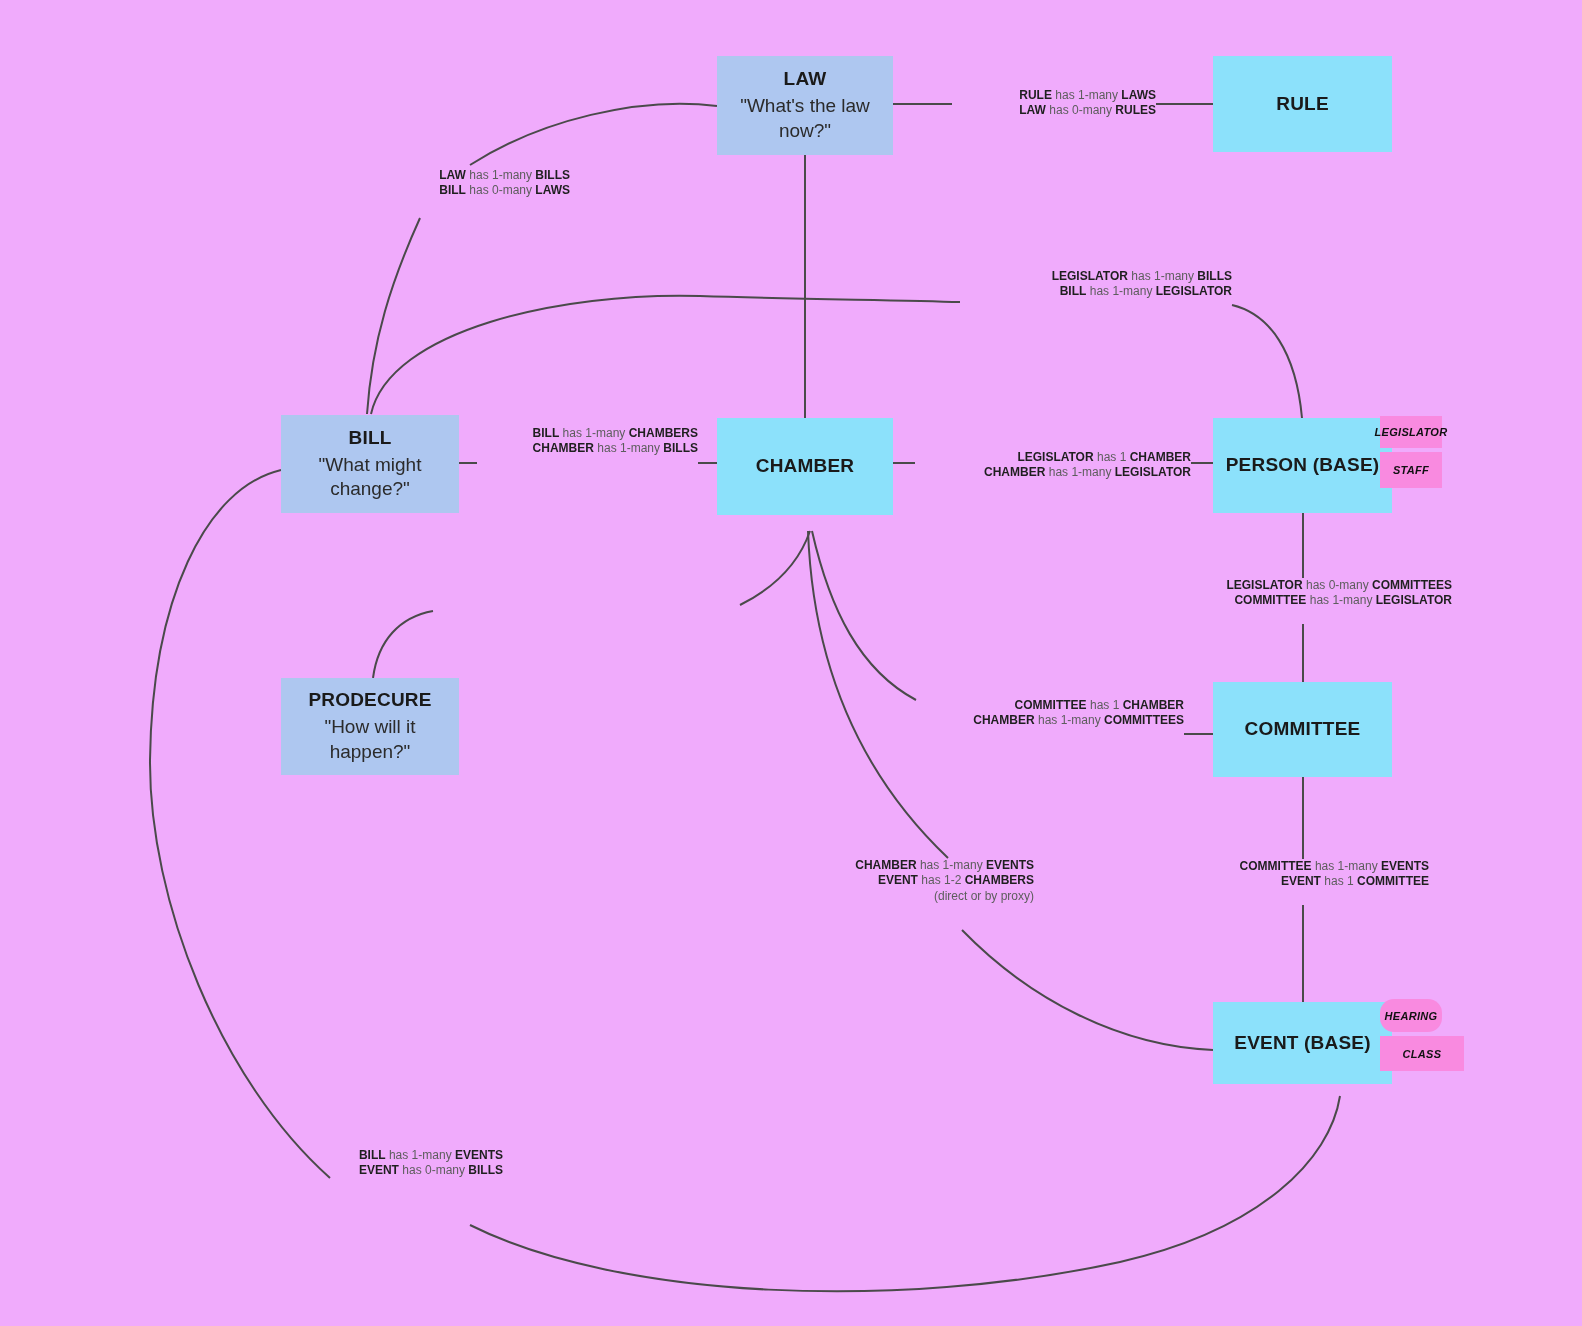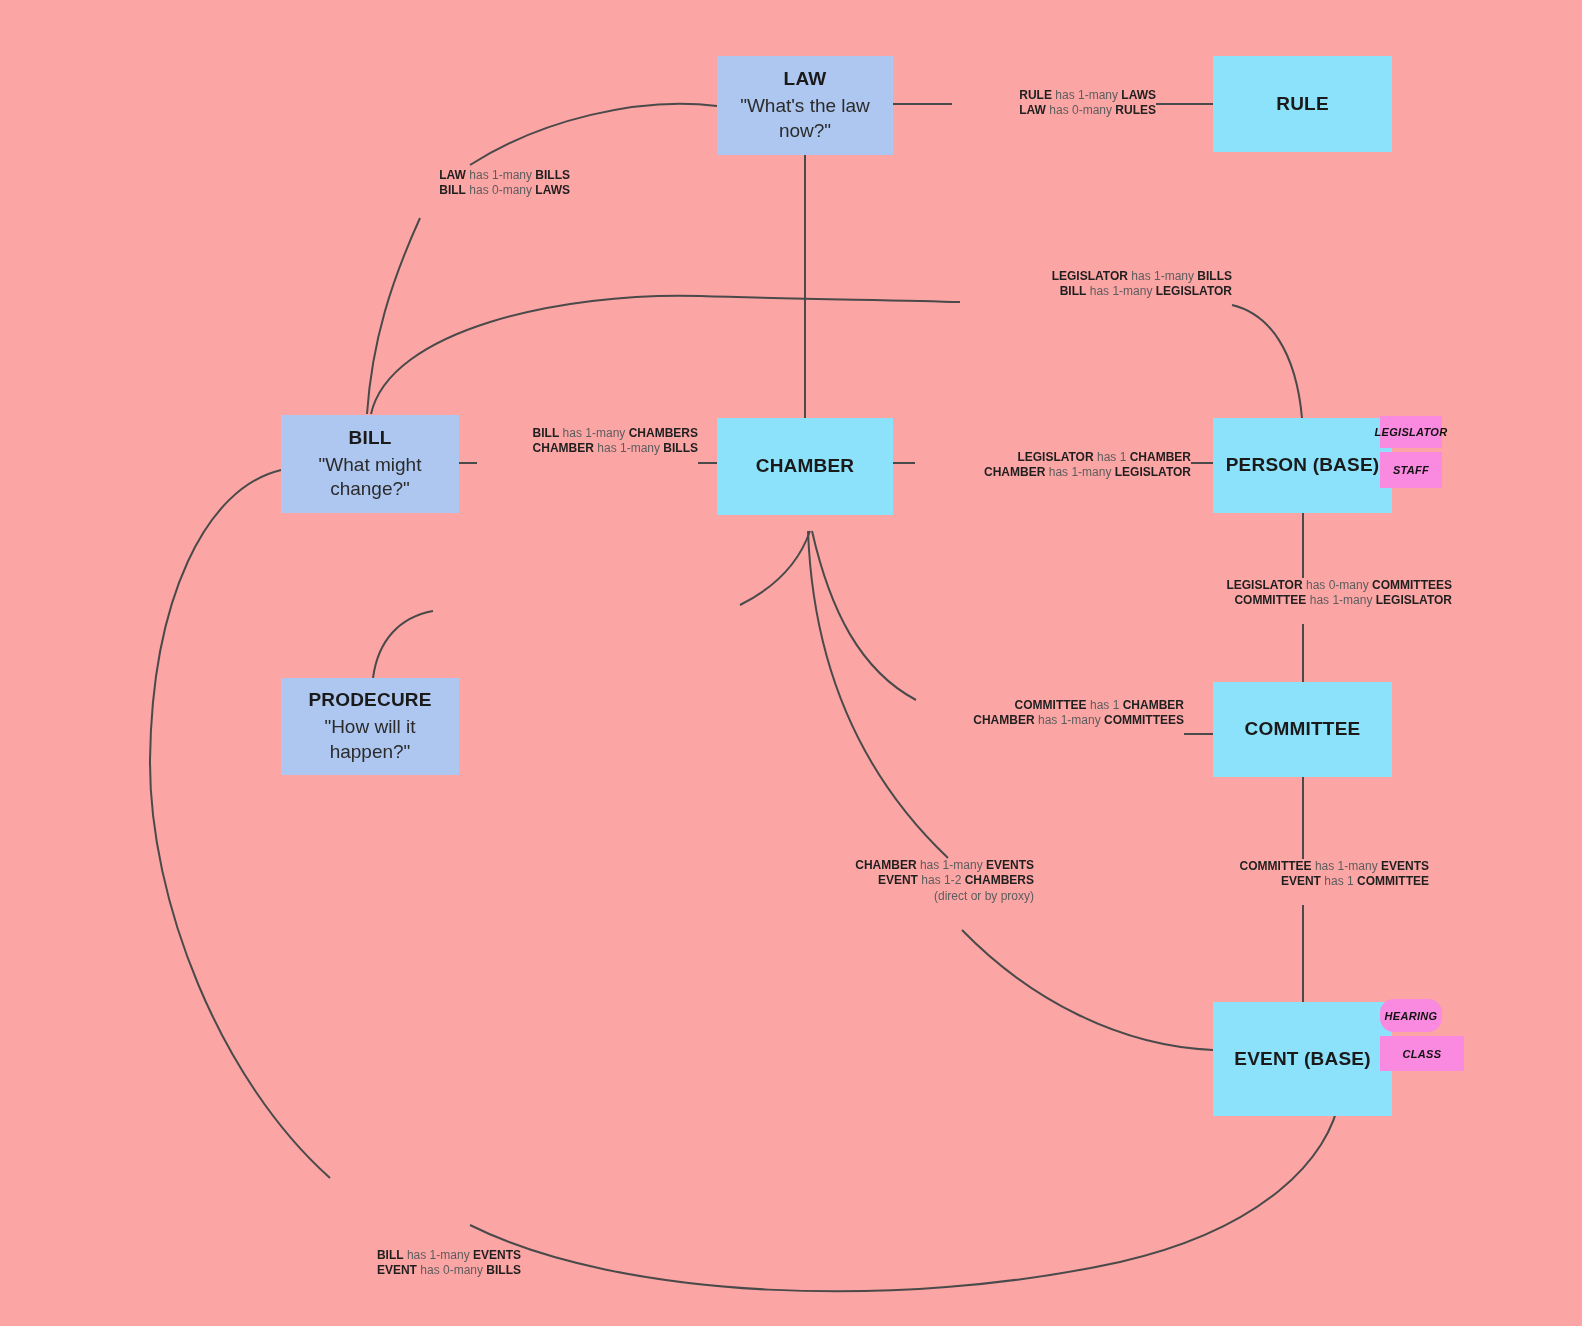--- a/index.html
+++ b/index.html
@@ -7,21 +7,21 @@
     padding: 0;
     background: #ffffff;
   }
   body {
     font-family: "Liberation Sans", sans-serif;
   }
   #canvas {
     position: relative;
     width: 1582px;
     height: 1326px;
-    background: #fca5a5;
+    background: #f0abfc;
     overflow: hidden;
   }
   #edges {
     position: absolute;
     left: 0;
     top: 0;
     width: 1582px;
     height: 1326px;
   }
   .edge {
@@ -158,21 +158,21 @@
 
   <div class="node blue" style="left:281px; top:678px; width:178px; height:97px;">
     <span class="n-title">PRODECURE</span>
     <span class="n-sub">"How will it happen?"</span>
   </div>
 
   <div class="node cyan" style="left:1213px; top:682px; width:179px; height:95px;">
     <span class="n-title">COMMITTEE</span>
   </div>
 
-  <div class="node cyan" style="left:1213px; top:1002px; width:179px; height:114px;">
+  <div class="node cyan" style="left:1213px; top:1002px; width:179px; height:82px;">
     <span class="n-title">EVENT (BASE)</span>
   </div>
   <div class="subtag" style="left:1380px; top:999px; width:62px; height:33px;border-radius:14px;">
     <span>HEARING</span>
   </div>
   <div class="subtag" style="left:1380px; top:1036px; width:84px; height:35px;">
     <span>CLASS</span>
   </div>
 
   <div class="elabel" style="left:952px; top:88px; width:204px;">
@@ -215,18 +215,18 @@
     <span class="ln"><b>CHAMBER</b> <span class="lite">has 1-many</span> <b>EVENTS</b></span>
     <span class="ln"><b>EVENT</b> <span class="lite">has 1-2</span> <b>CHAMBERS</b></span>
     <span class="ln note">(direct or by proxy)</span>
   </div>
 
   <div class="elabel" style="left:1177px; top:859px; width:252px;">
     <span class="ln"><b>COMMITTEE</b> <span class="lite">has 1-many</span> <b>EVENTS</b></span>
     <span class="ln"><b>EVENT</b> <span class="lite">has 1</span> <b>COMMITTEE</b></span>
   </div>
 
-  <div class="elabel" style="left:305px; top:1248px; width:198px;margin-left:18px;">
+  <div class="elabel" style="left:305px; top:1148px; width:198px;">
     <span class="ln"><b>BILL</b> <span class="lite">has 1-many</span> <b>EVENTS</b></span>
     <span class="ln"><b>EVENT</b> <span class="lite">has 0-many</span> <b>BILLS</b></span>
   </div>
 
 </div>
 
 </body></html>

